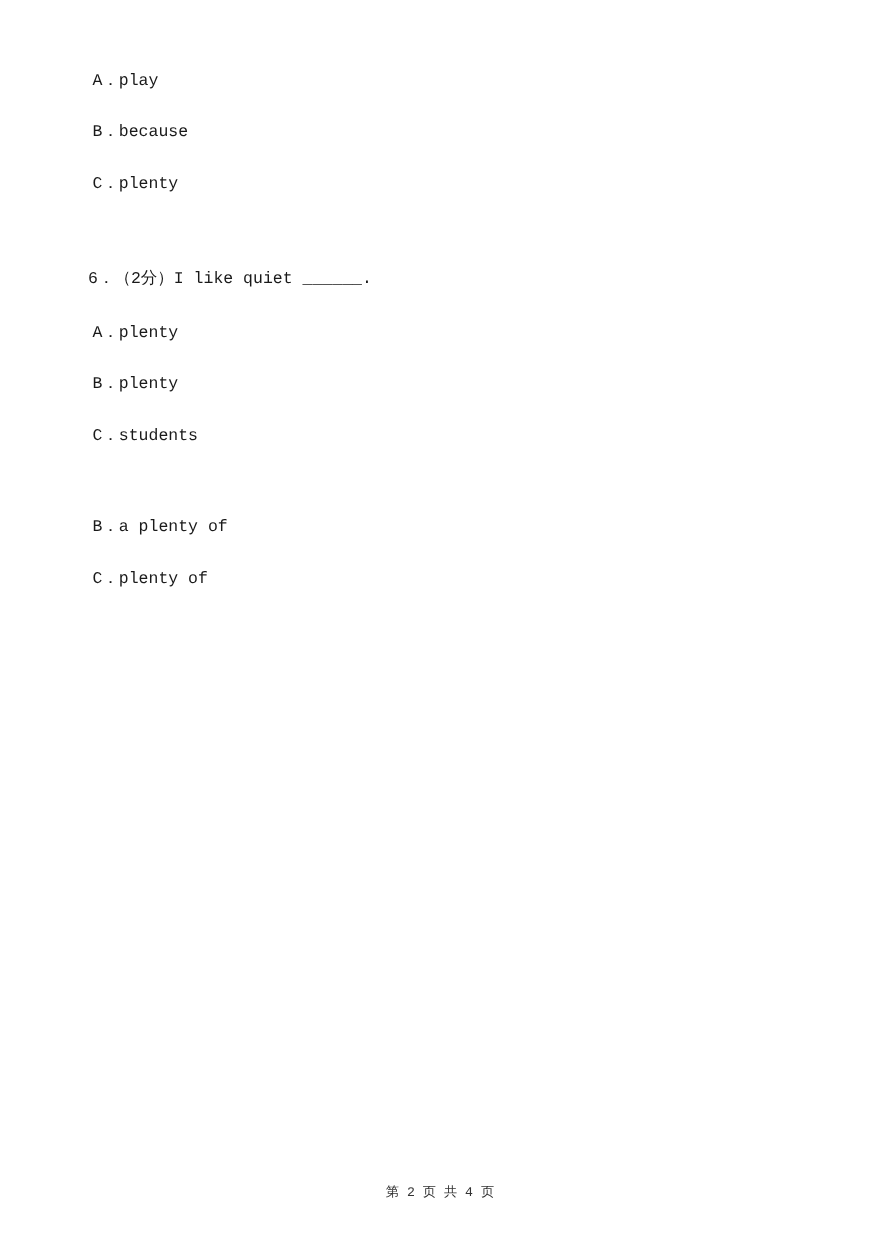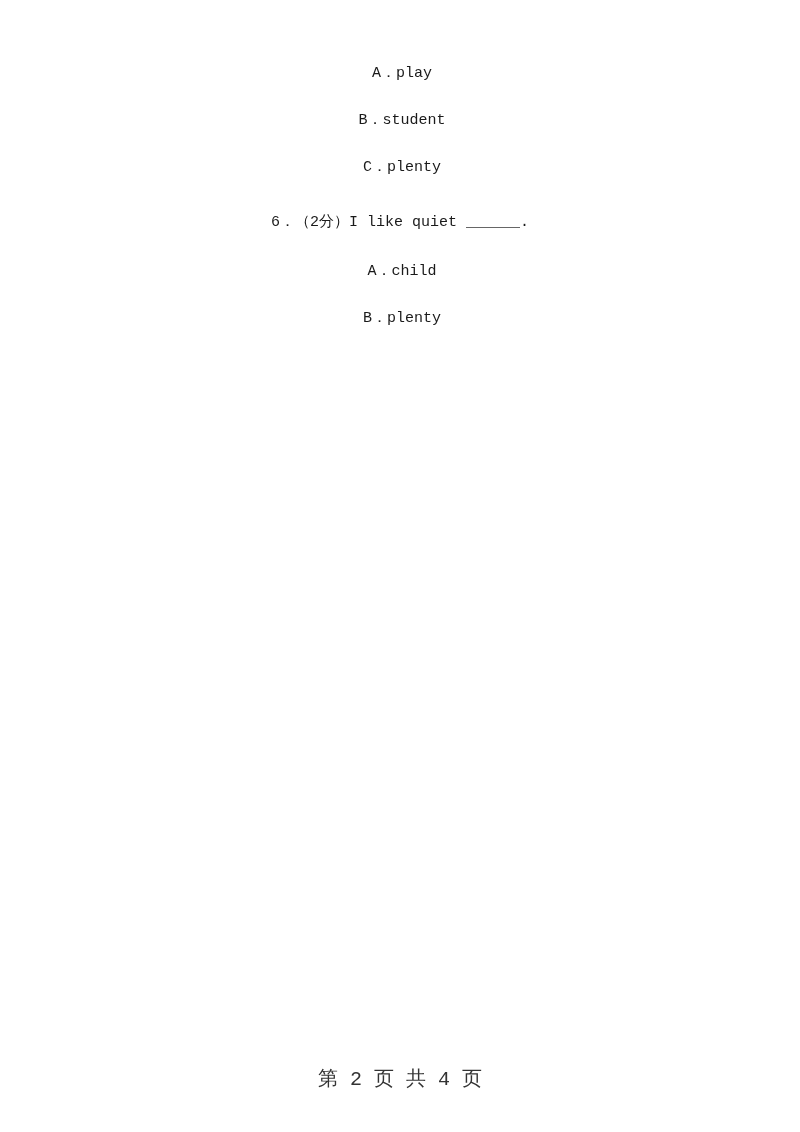--- a/index.html
+++ b/index.html
@@ -1,110 +1,119 @@
 <!DOCTYPE html>
 <html><head>
   <meta charset="utf-8">
   <style>
     * {
       margin: 0;
       padding: 0;
       box-sizing: border-box;
-      text-align: center;
     }
 
     body {
       background: #ffffff;
       font-family: "Courier New", Courier, monospace;
       font-size: 15px;
       color: #1a1a1a;
       width: 800px;
       min-height: 1132px;
       position: relative;
     }
 
     .page-content {
       padding: 60px 80px 100px 80px;
     }
 
     .question-item {
       margin-bottom: 8px;
       line-height: 1.8;
+      margin-top: 31px;
     }
 
     .option-item {
       margin-bottom: 6px;
       line-height: 1.8;
       padding-left: 4px;
     }
 
     .spacer {
       height: 14px;
     }
 
     .page-footer {
       position: absolute;
       bottom: 40px;
       width: 100%;
       text-align: center;
-      font-size: 20px;
+      font-size: 12px;
       color: #333;
     }
   </style>
 </head>
 <body>
 
 <div class="page-content">
 
   <div class="option-item">
     <span>A．play</span>
   </div>
 
   <div class="spacer"></div>
 
   <div class="option-item">
-    <span>B．student</span>
+    <span>B．because</span>
   </div>
 
   <div class="spacer"></div>
 
   <div class="option-item">
     <span>C．plenty</span>
   </div>
 
   <div class="spacer" style="height:22px;"></div>
 
   <div class="question-item">
     <span>6．（2分）I like quiet ______.</span>
   </div>
 
   <div class="spacer"></div>
 
   <div class="option-item">
-    <span>A．child</span>
+    <span>A．plenty</span>
   </div>
 
   <div class="spacer"></div>
 
   <div class="option-item">
     <span>B．plenty</span>
   </div>
 
   <div class="spacer"></div>
 
+  <div class="option-item">
+    <span>C．students</span>
+  </div>
 
   <div class="spacer" style="height:22px;"></div>
 
 
   <div class="spacer"></div>
 
 
   <div class="spacer"></div>
 
+  <div class="option-item">
+    <span>B．a plenty of</span>
+  </div>
 
   <div class="spacer"></div>
 
+  <div class="option-item">
+    <span>C．plenty of</span>
+  </div>
 
 </div>
 
 <div class="page-footer">
   <span>第 2 页 共 4 页</span>
 </div>
 
 </body></html>

